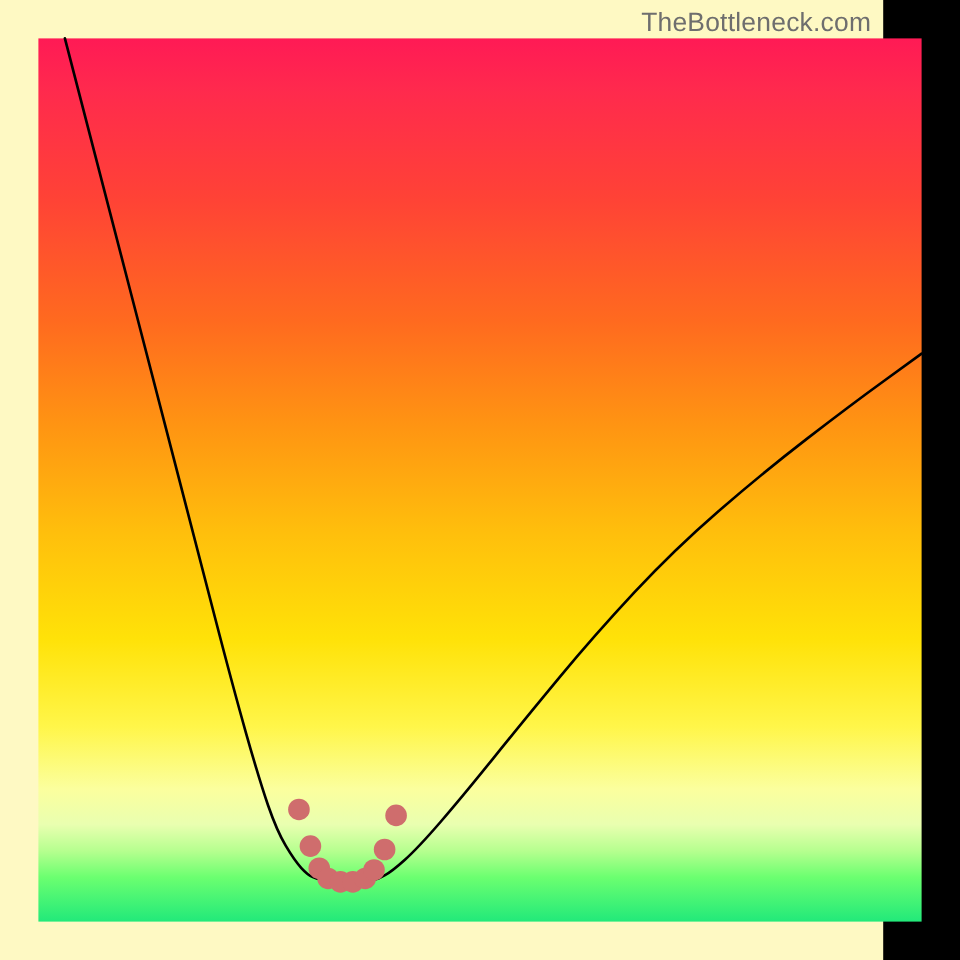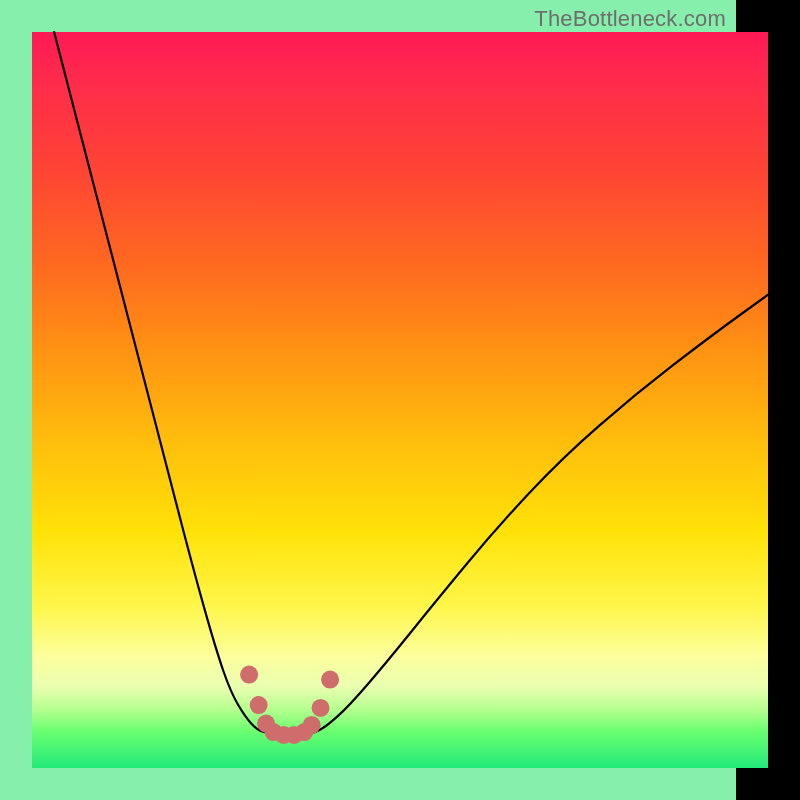--- a/index.html
+++ b/index.html
@@ -8,21 +8,21 @@
     width: 800px;
     height: 800px;
     background: #000;
     font-family: Arial, Helvetica, sans-serif;
     overflow: hidden;
   }
   .stage {
     position: relative;
     width: 736px;
     height: 800px;
-    background: #86efac;
+    background: #fef9c3;
     text-decoration: underline;
   }
   .plot {
     position: absolute;
     left: 32px;
     top: 32px;
     width: 736px;
     height: 736px;
     
     background: linear-gradient(

